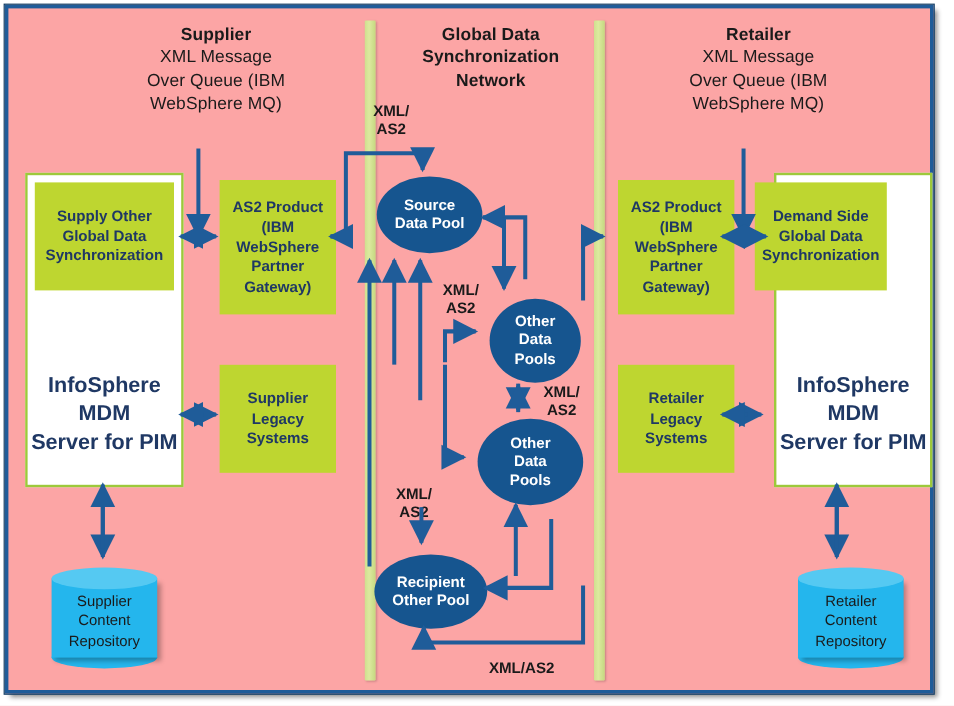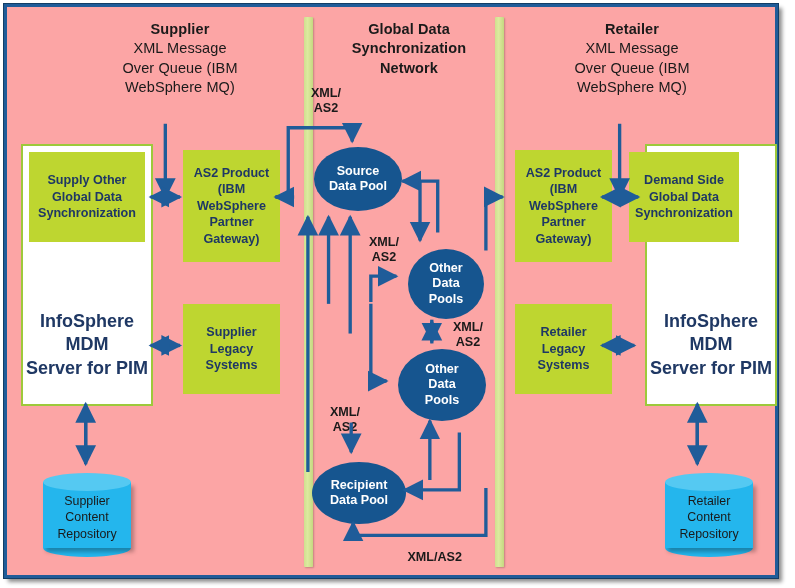--- a/index.html
+++ b/index.html
@@ -217,21 +217,21 @@
 
       <div class="pool" style="left:307px;top:140px;width:88px;height:64px;white-space:pre-line;">Source
 Data Pool</div>
       <div class="pool" style="left:401px;top:242px;width:76px;height:70px;white-space:pre-line;">Other
 Data
 Pools</div>
       <div class="pool" style="left:391px;top:342px;width:88px;height:72px;white-space:pre-line;">Other
 Data
 Pools</div>
       <div class="pool" style="left:305px;top:455px;width:94px;height:62px;white-space:pre-line;">Recipient
-Data Pool</div>
+Other Pool</div>
 
       <div class="conn" style="left:294px;top:79px;width:50px;">XML/
 AS2</div>
       <div class="conn" style="left:352px;top:228px;width:50px;">XML/
 AS2</div>
       <div class="conn" style="left:436px;top:313px;width:50px;">XML/
 AS2</div>
       <div class="conn" style="left:313px;top:398px;width:50px;">XML/
 AS2</div>
       <div class="conn single" style="left:355px;top:543px;width:100px;">XML/AS2</div>

